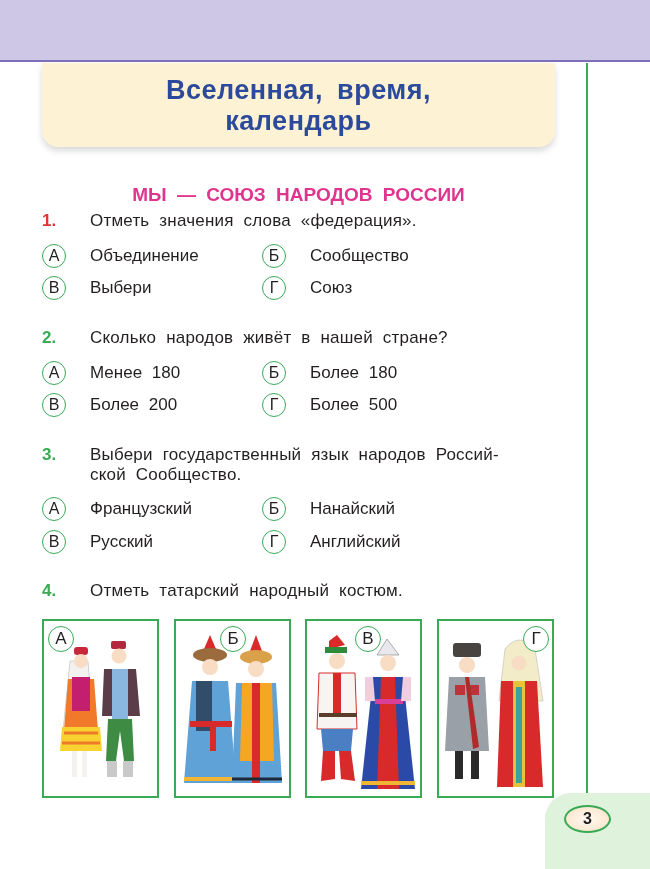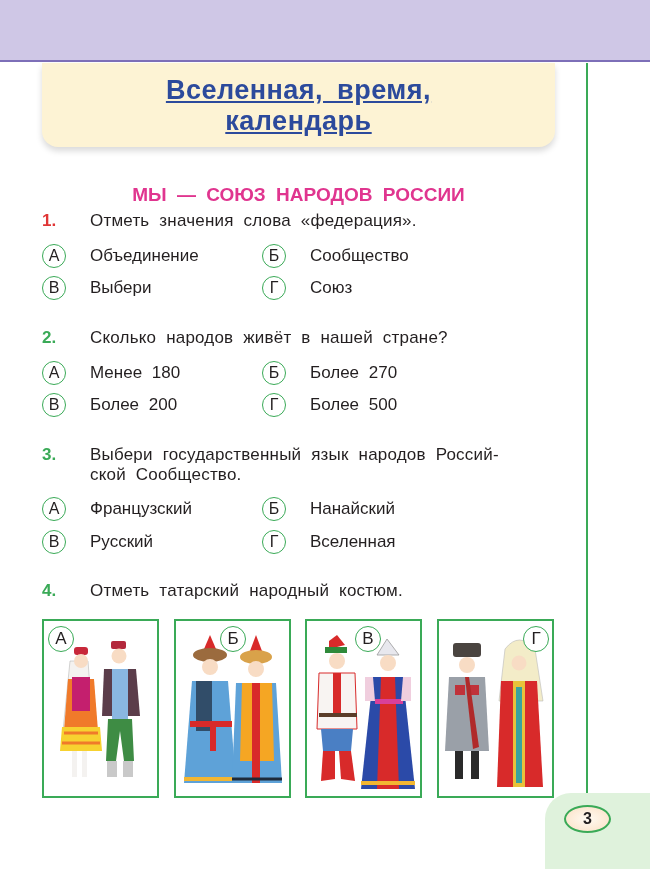--- a/index.html
+++ b/index.html
@@ -1,21 +1,21 @@
 <!DOCTYPE html>
 <html><head>
 <meta charset="utf-8">
 <style>
   * { box-sizing: border-box; margin: 0; padding: 0; }
   html, body { width: 650px; height: 869px; background: #ffffff; overflow: hidden; }
   body { position: relative; font-family: "Liberation Sans", sans-serif; color: #231f20; }
 
   .top-band { position: absolute; left: 0; top: 0; width: 650px; height: 62px; background: #cfc7e6; border-bottom: 2px solid #7d6fb8; }
   .title-box { position: absolute; left: 42px; top: 63px; width: 513px; height: 84px; background: #fdf3d4; border-radius: 0 0 16px 16px; box-shadow: 0 4px 6px rgba(0,0,0,0.15); text-align: center; padding-top: 12px; }
-  .title-box .line { display: block; font-weight: bold; font-size: 27px; line-height: 31px; color: #2c4a9c; letter-spacing: 0.5px; word-spacing: 6px; text-decoration: underline; }
+  .title-box .line { display: block; font-weight: bold; font-size: 27px; line-height: 31px; color: #2c4a9c; letter-spacing: 0.5px; word-spacing: 6px; }
 
   .vline { position: absolute; left: 586px; top: 63px; width: 2px; height: 743px; background: #3aaa57; }
 
   .section-heading { position: absolute; left: 42px; width: 513px; top: 184px; text-align: center; font-weight: bold; font-size: 19px; color: #e0358f; word-spacing: 5px; }
 
   .q { position: absolute; left: 42px; width: 520px; font-size: 17px; line-height: 21px; }
   .q .num { position: absolute; left: 0; top: 0; font-weight: bold; }
   .q .num.red { color: #e03535; }
   .q .num.green { color: #3aaa57; }
   .q .text { position: absolute; left: 48px; top: 0; width: 476px; word-spacing: 5px; letter-spacing: 0.2px; }
@@ -69,21 +69,21 @@
 <div class="q" style="top:327px;">
   <span class="num green">2.</span>
   <span class="text">Сколько народов живёт в нашей стране?</span>
 </div>
 <div class="opt" style="left:42px; top:361px;">
   <span class="circle">А</span>
   <span class="label">Менее 180</span>
 </div>
 <div class="opt" style="left:262px; top:361px;">
   <span class="circle">Б</span>
-  <span class="label">Более 270</span>
+  <span class="label">Более 180</span>
 </div>
 <div class="opt" style="left:42px; top:393px;">
   <span class="circle">В</span>
   <span class="label">Более 200</span>
 </div>
 <div class="opt" style="left:262px; top:393px;">
   <span class="circle">Г</span>
   <span class="label">Более 500</span>
 </div>
 
@@ -99,21 +99,21 @@
 <div class="opt" style="left:262px; top:497px;">
   <span class="circle">Б</span>
   <span class="label">Нанайский</span>
 </div>
 <div class="opt" style="left:42px; top:530px;">
   <span class="circle">В</span>
   <span class="label">Русский</span>
 </div>
 <div class="opt" style="left:262px; top:530px;">
   <span class="circle">Г</span>
-  <span class="label">Вселенная</span>
+  <span class="label">Английский</span>
 </div>
 
 <div class="q" style="top:580px;">
   <span class="num green">4.</span>
   <span class="text">Отметь татарский народный костюм.</span>
 </div>
 
 <div class="card" style="left:42px;">
   <span class="badge" style="left:4px;">А</span>
   <svg width="117" height="179">

